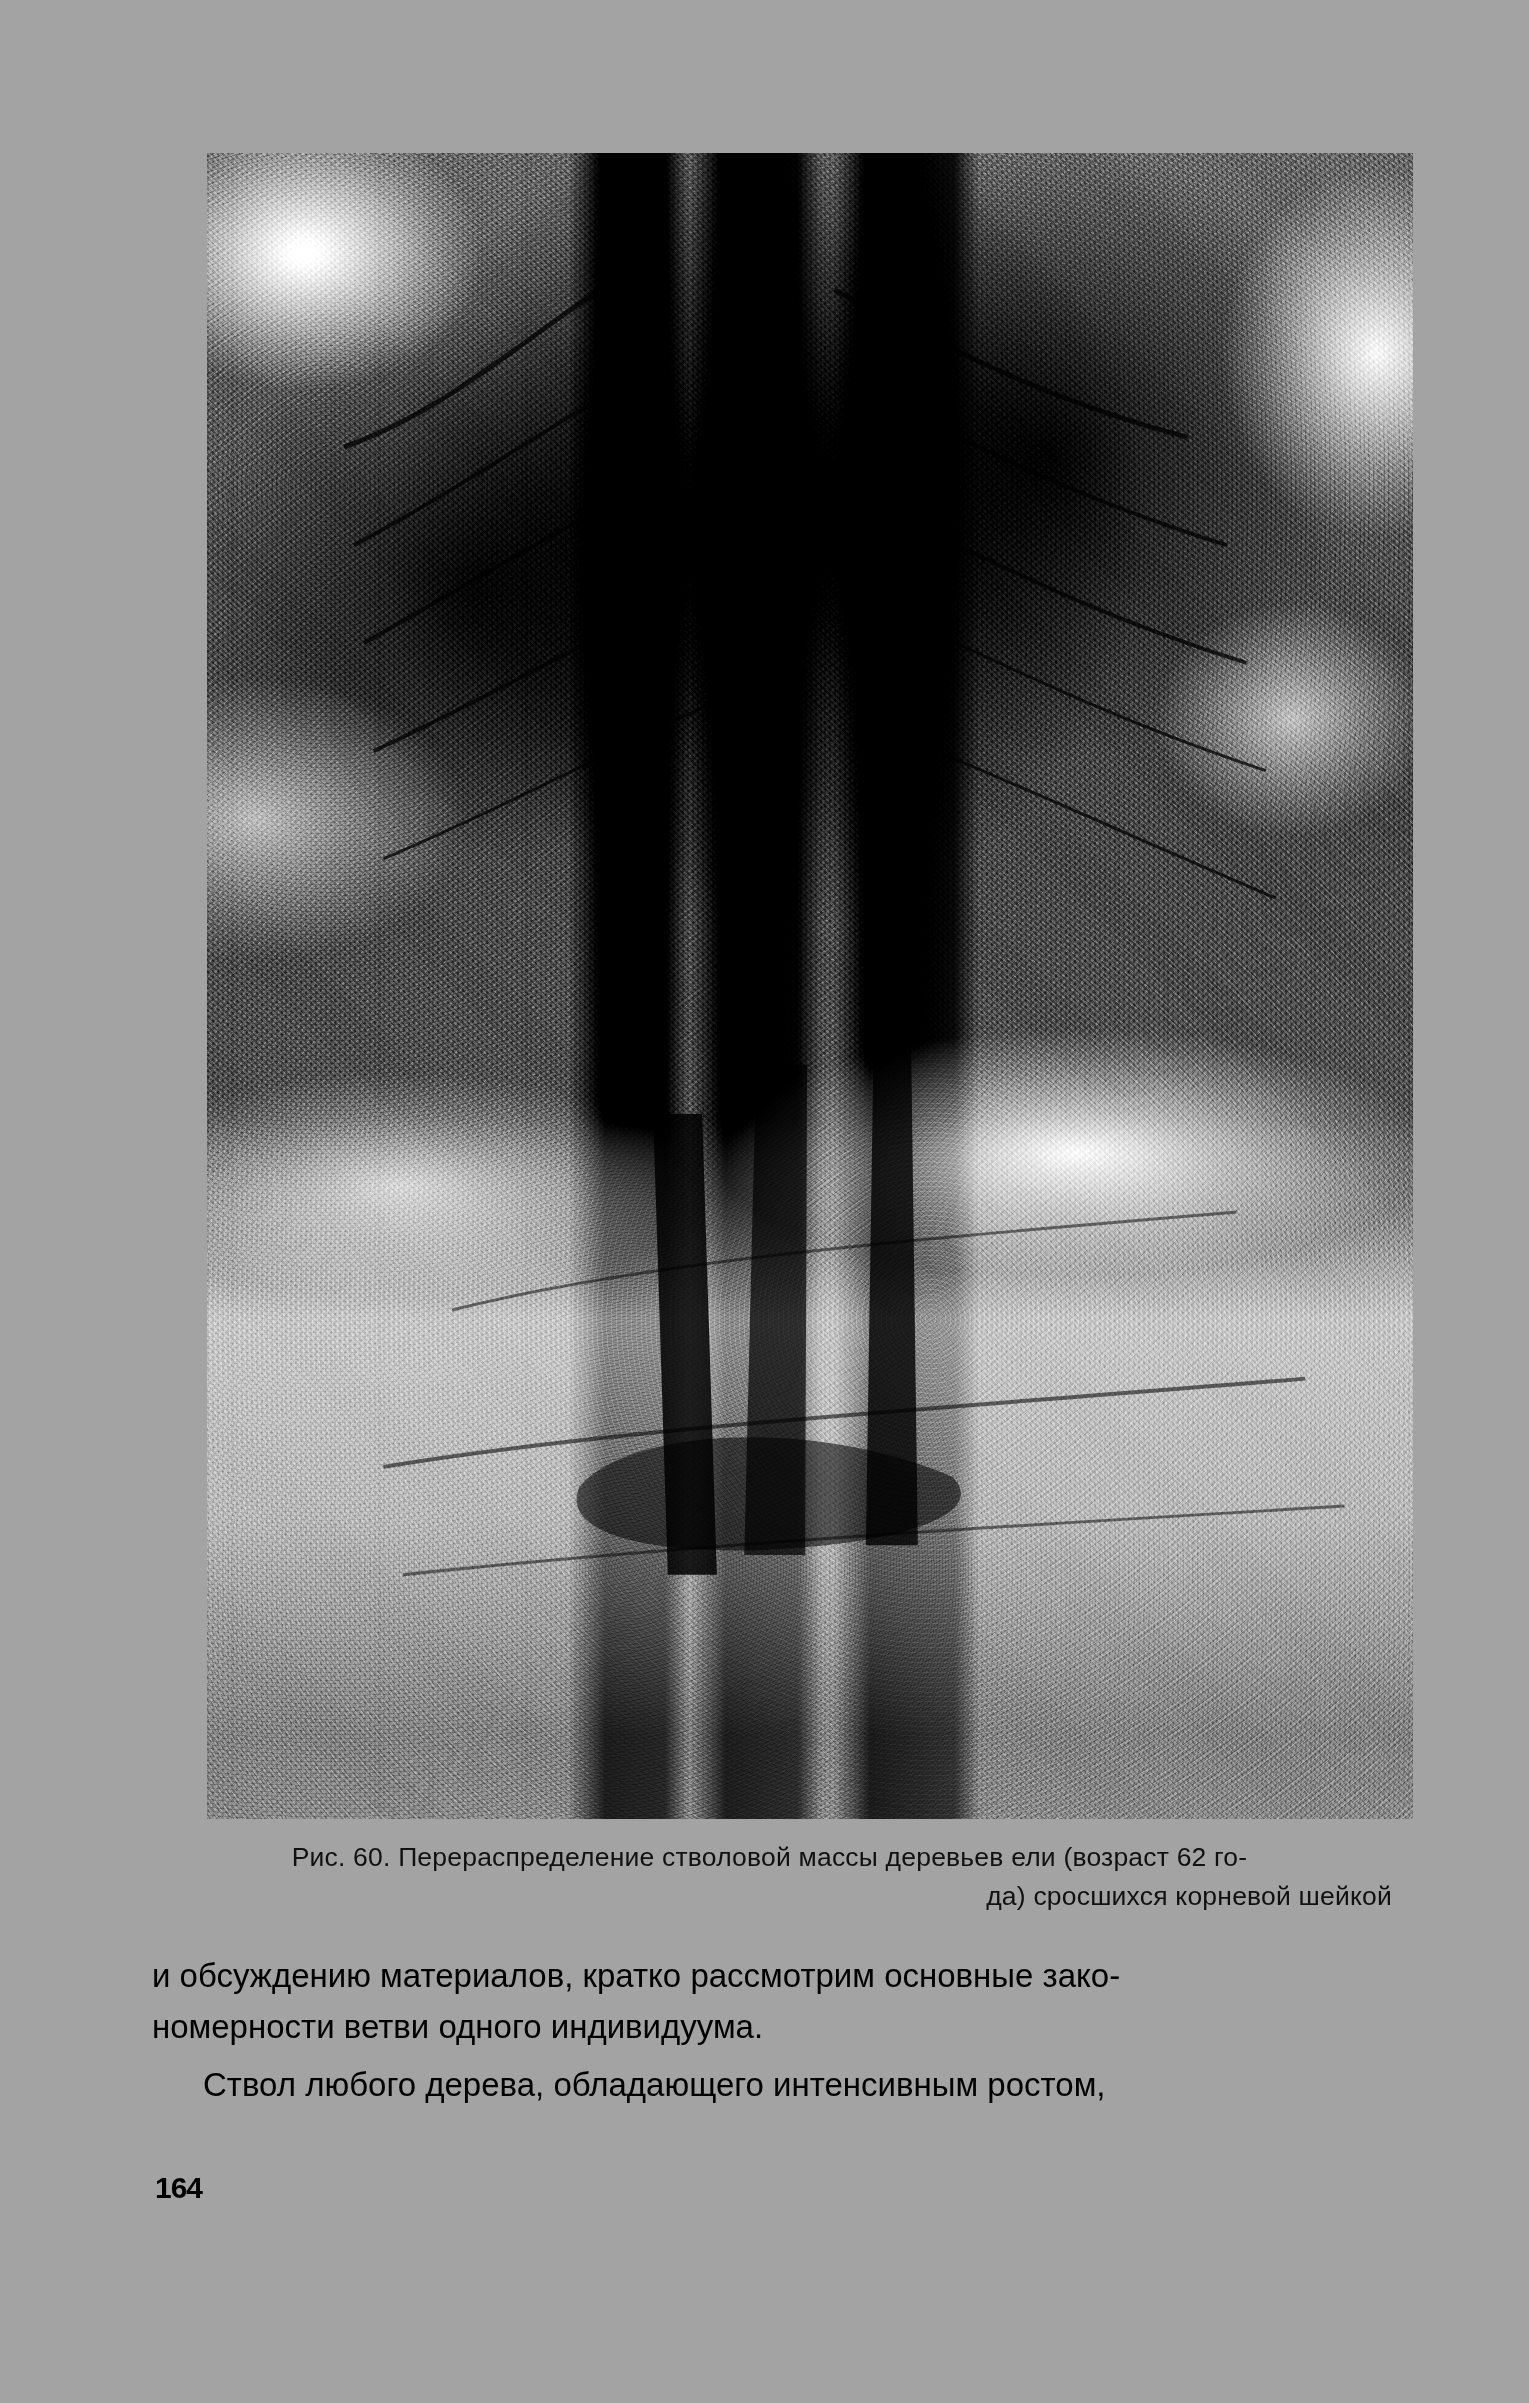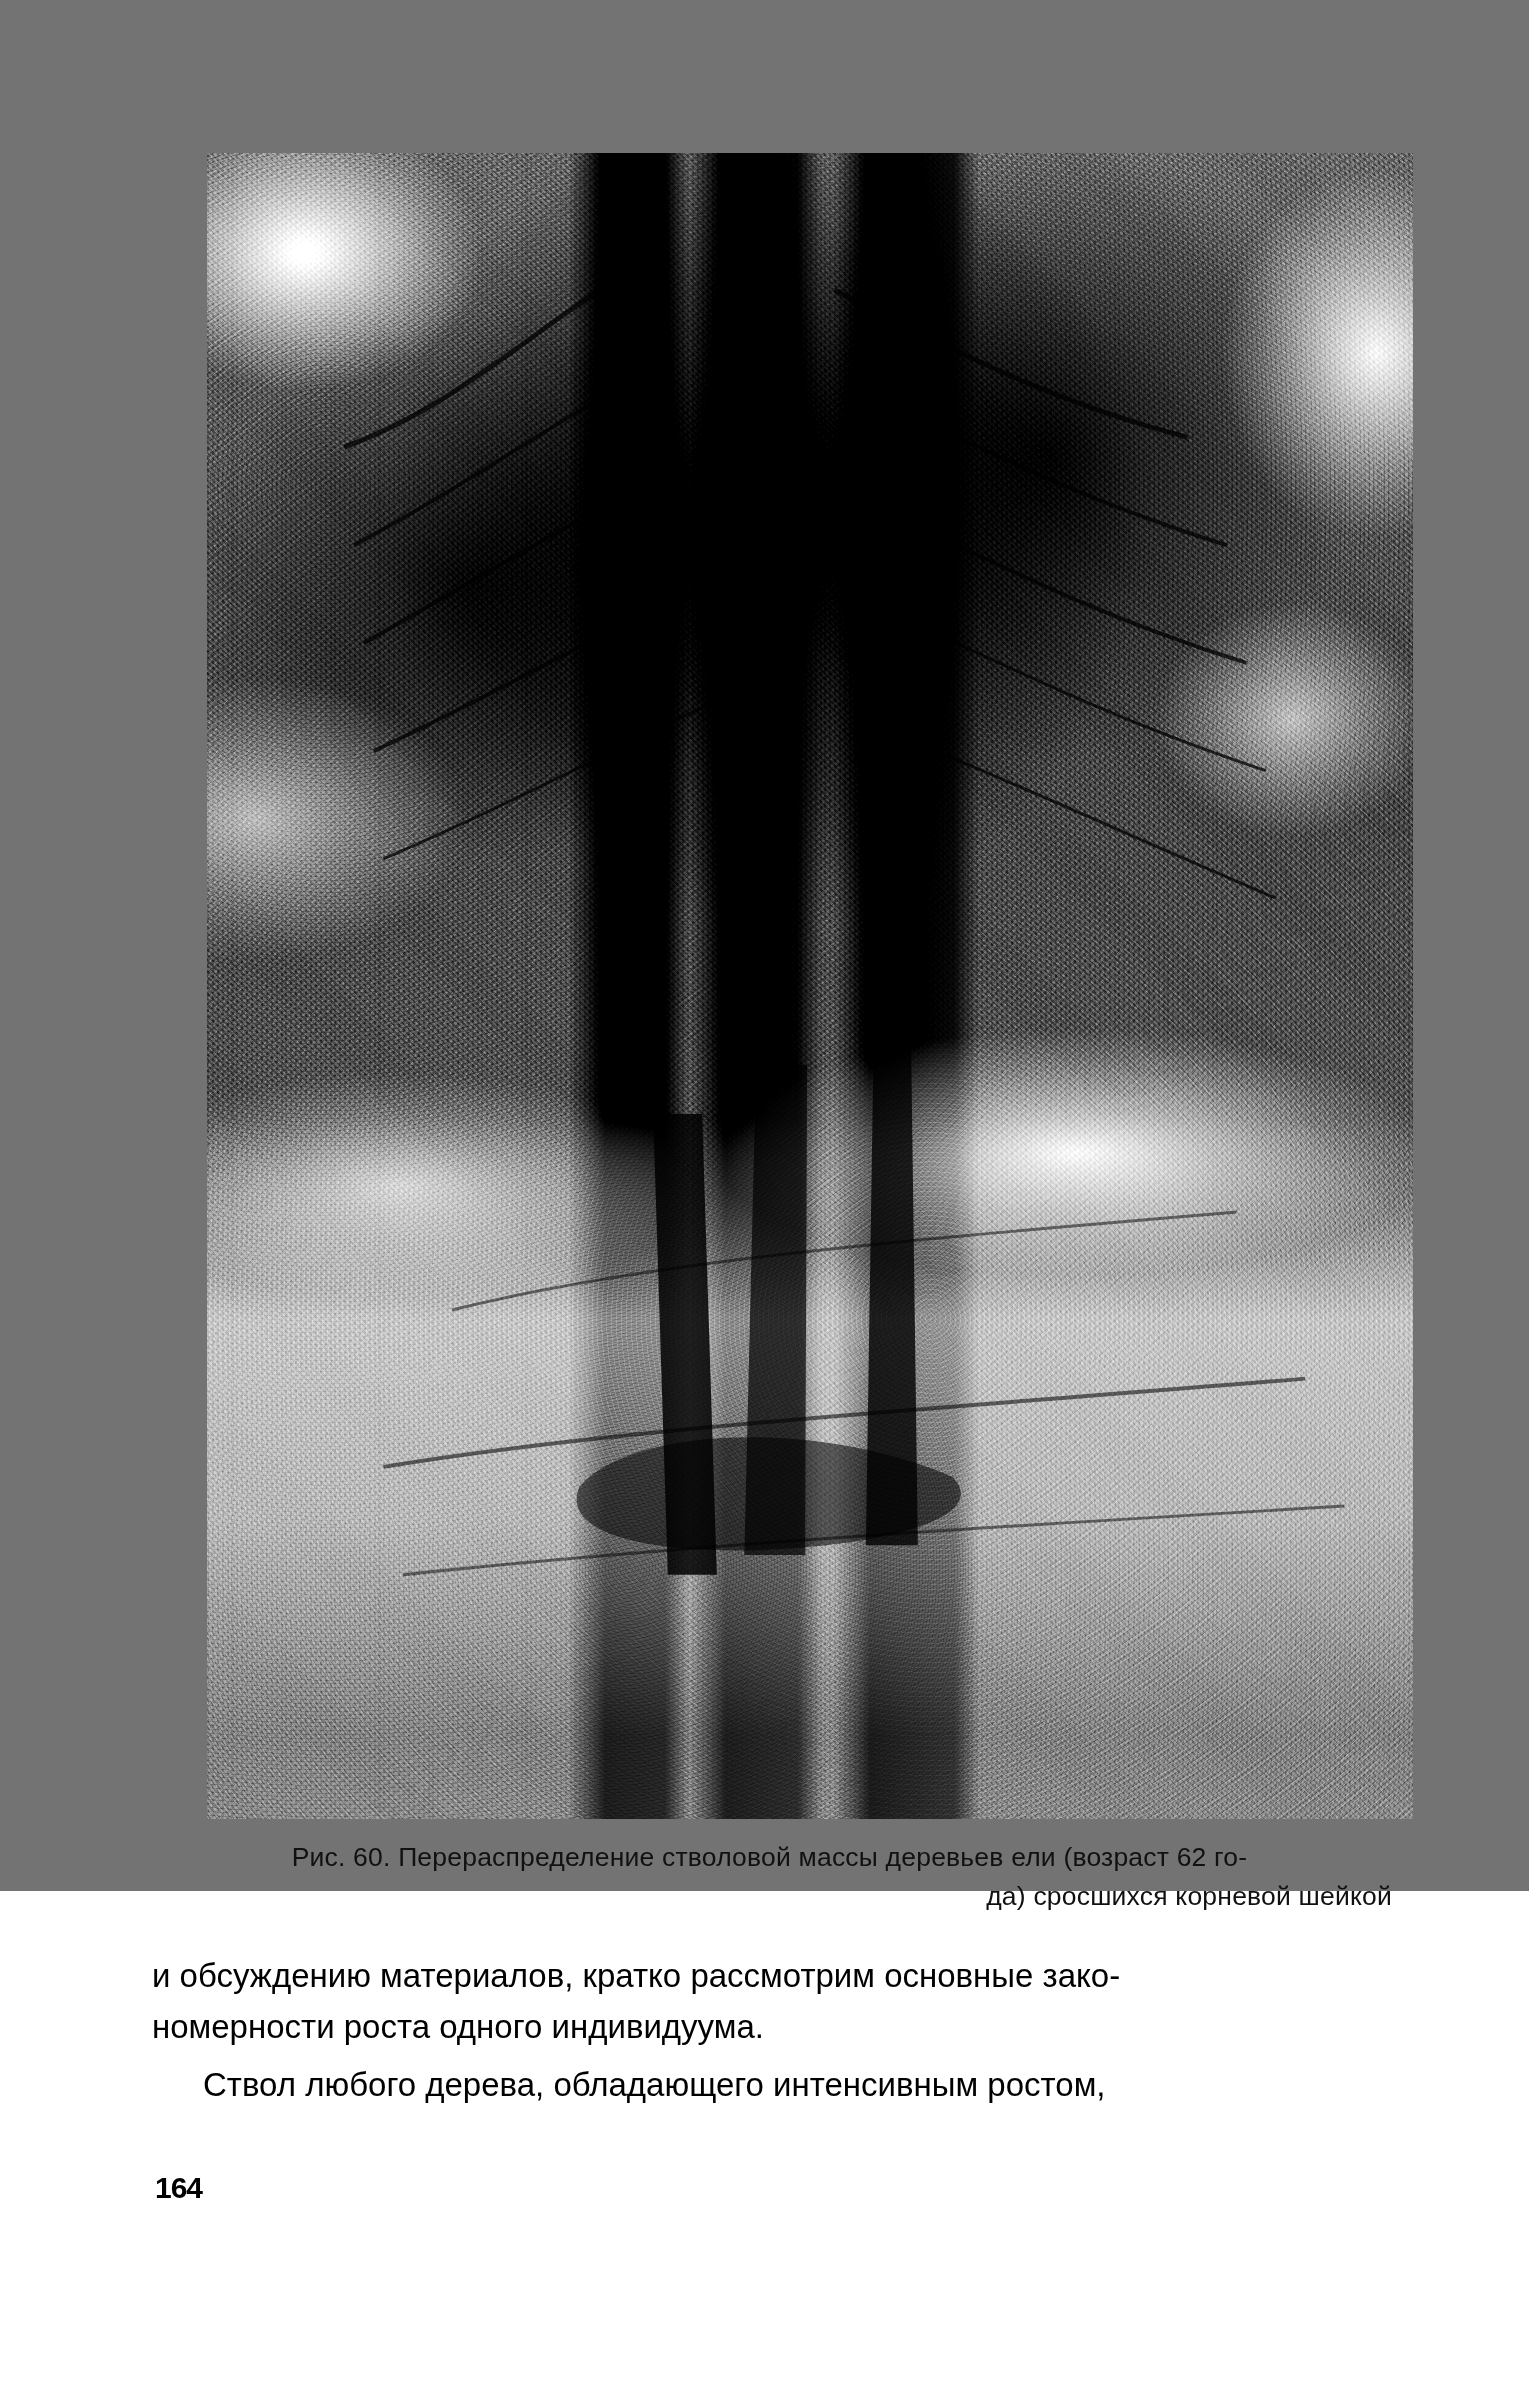--- a/index.html
+++ b/index.html
@@ -12,22 +12,22 @@
     height: 2403px;
     font-family: "Liberation Sans", sans-serif;
     color: #000000;
     position: relative;
     overflow: hidden;
   }
   .page {
     position: absolute;
     left: 0; top: 0;
     width: 1529px;
-    height: 1891px;
-    background: #737373;
+    height: 2403px;
+    background: #a3a3a3;
   }
 
   
   .figure {
     position: absolute;
     left: 167px;
     top: 137px;
     width: 1206px;
     height: 1666px;
     overflow: hidden;
@@ -150,21 +150,21 @@
   </figure>
 
   <div class="caption">
     <span>Рис. 60. Перераспределение стволовой массы деревьев ели (возраст 62 го-</span>
     <span class="cap-line2">да) сросшихся корневой шейкой</span>
   </div>
 
   <div class="body-text">
     <p class="para">
       <span>и обсуждению материалов, кратко рассмотрим основные зако-</span><br>
-      <span>номерности роста одного индивидуума.</span>
+      <span>номерности ветви одного индивидуума.</span>
     </p>
     <p class="para para2">
       <span class="indent"></span><span>Ствол любого дерева, обладающего интенсивным ростом,</span><br>
     </p>
   </div>
 
   <div class="folio">164</div>
 
 </div>
 

